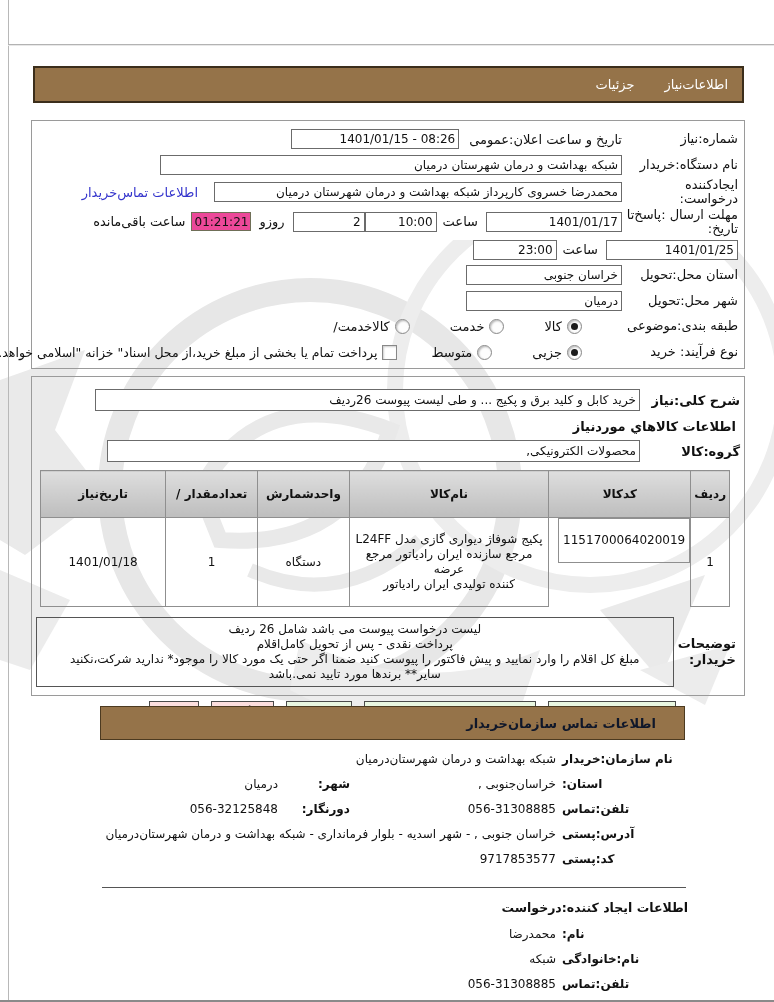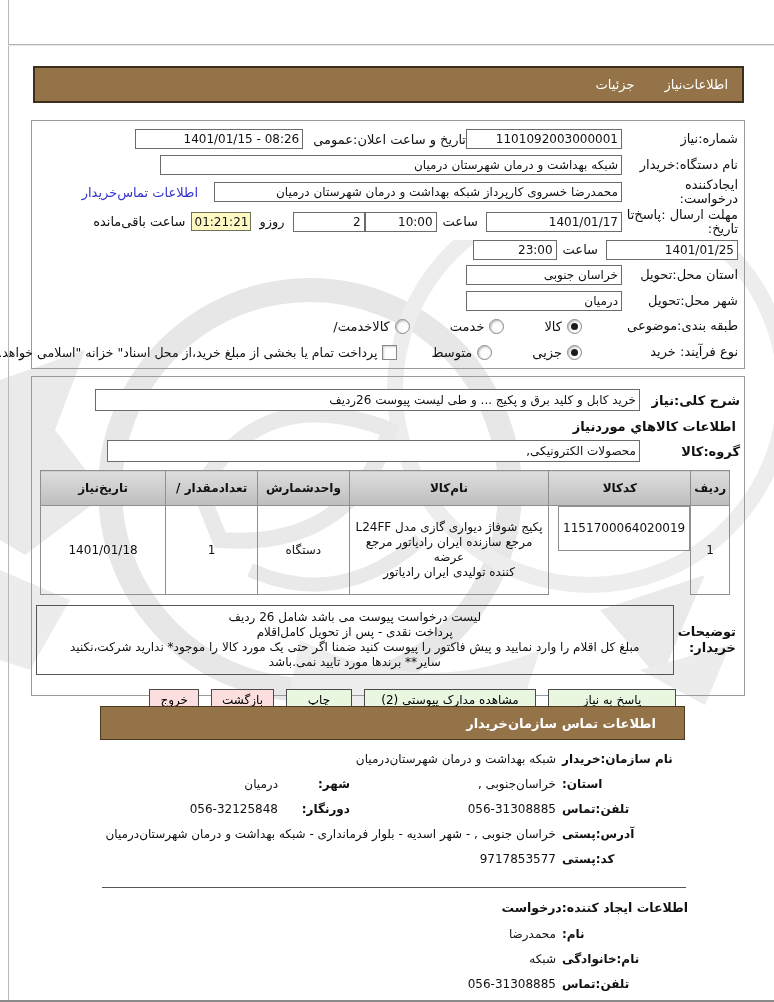--- a/index.html
+++ b/index.html
@@ -37,57 +37,57 @@
   .inp{
     box-sizing:border-box;height:20px;border:1px solid #6b6b6b;background:#fff;
     font-family:inherit;font-size:12px;padding:0 3px;color:#111;
   }
   .inp.rtl{direction:rtl;text-align:right}
   .inp.ltr{direction:ltr;text-align:right}
   .biginp{height:22px}
   .lnk{color:#3333cc;font-size:13px;margin-right:16px;cursor:pointer;text-decoration:none;white-space:nowrap}
   .gap8{margin-right:8px}.gap6{margin-right:6px}.gap14{}
   .cream{
-    box-sizing:border-box;width:60px;height:19px;border:1px solid #6f6f57;background:#fef9c3;
+    box-sizing:border-box;width:60px;height:19px;border:1px solid #6f6f57;background:#ec4899;
     display:inline-flex;align-items:center;justify-content:center;font-size:12px;direction:ltr;
   }
   .radio{width:13px;height:13px;border-radius:50%;border:1px solid #888;background:#fdfdfd;
     display:inline-block;position:relative;box-shadow:inset 1px 1px 2px rgba(0,0,0,.28);flex:none}
   .radio.sel::after{content:"";position:absolute;top:3px;left:3px;right:3px;bottom:3px;border-radius:50%;background:#1b1b1b}
   .checkbox{width:13px;height:13px;border:1px solid #888;background:#fff;display:inline-block;
     box-shadow:inset 1px 1px 2px rgba(0,0,0,.2);flex:none}
   .optlbl{margin:0 5px 0 0;white-space:nowrap}
   .optgap{margin-right:40px;display:inline-flex;align-items:center}
 
   .b2row{display:flex;align-items:center;min-height:26px;font-size:13px}
   .b2label{flex:0 0 96px;text-align:right;font-weight:bold;padding-left:4px}
   .heading{font-weight:bold;font-size:13px;text-align:right;padding:6px 4px 4px 0}
 
   table.gtable{border-collapse:collapse;margin:6px 10px 0 12px;width:690px;font-size:12px;direction:rtl}
   table.gtable th{
     background:linear-gradient(#dedede,#bdbdbd);border:1px solid #8f8f8f;
-    height:22px;font-weight:bold;padding:6px 2px;
+    height:22px;font-weight:bold;padding:12px 2px;
   }
   table.gtable td{border:1px solid #8f8f8f;text-align:center;padding:14px 4px;vertical-align:middle;line-height:15px}
   .nameline{display:block}
 
   .notesrow{display:flex;align-items:center;margin:10px 4px 0 0}
   .noteslabel{flex:0 0 54px;font-weight:bold;font-size:13px;text-align:right;line-height:16px;padding-left:4px}
   .notesbox{flex:0 0 638px;box-sizing:border-box;border:1px solid #555;height:70px;
     display:flex;flex-direction:column;justify-content:center;text-align:center;font-size:12px;line-height:15px;background:transparent}
 
   .btnrow{display:flex;align-items:center;gap:12px;margin:14px 64px 0 0}
   .btn{height:22px;box-sizing:border-box;border:1px solid #4a4a4a;font-family:inherit;font-size:12px;
     padding:0 10px;cursor:pointer;white-space:nowrap}
   .btn.green{background:#e9f7e1}
   .btn.pink{background:#fcdede}
 
   .bar2{
     left:100px;top:706px;width:585px;height:34px;box-sizing:border-box;
-    background:#957349;border:1px solid #4c3a20;color:#ffffff;font-weight:bold;font-size:13px;
+    background:#957349;border:1px solid #4c3a20;color:#0f172a;font-weight:bold;font-size:13px;
     display:flex;align-items:center;padding-right:28px;
   }
   .contact{left:100px;top:752px;width:588px;font-size:12px}
   .crow{display:flex;align-items:flex-start;min-height:25px}
   .cl{flex:0 0 126px;font-weight:bold;text-align:left;padding-left:6px}
   .cv{flex:0 0 206px}
   .cl2{flex:0 0 72px;font-weight:bold}
   .cv2{flex:1}
   .ltrnum{direction:ltr;unicode-bidi:isolate;display:inline-block}
   .chr{border:0;border-top:1px solid #555;margin:10px 2px 12px 2px}
@@ -114,21 +114,20 @@
 
 <div class="layer tabbar">
   <span class="tab">اطلاعات‌نیاز</span>
   <span class="tab">جزئیات</span>
 </div>
 
 <div class="layer fbox box1">
 
   <div class="frow">
     <span class="flabel">شماره:نیاز</span>
-    <input class="inp ltr" style="width: 156px;" readonly="" value="1101092003000001">
     <span class="gap14" style="margin-left:10px">تاریخ و ساعت اعلان:عمومی</span>
     <input class="inp ltr" style="width: 168px;" readonly="" value="1401/01/15 - 08:26">
   </div>
 
   <div class="frow">
     <span class="flabel">نام دستگاه:خریدار</span>
     <input class="inp rtl" style="width: 462px;" readonly="" value="شبکه بهداشت و درمان شهرستان درمیان">
   </div>
 
   <div class="frow">

